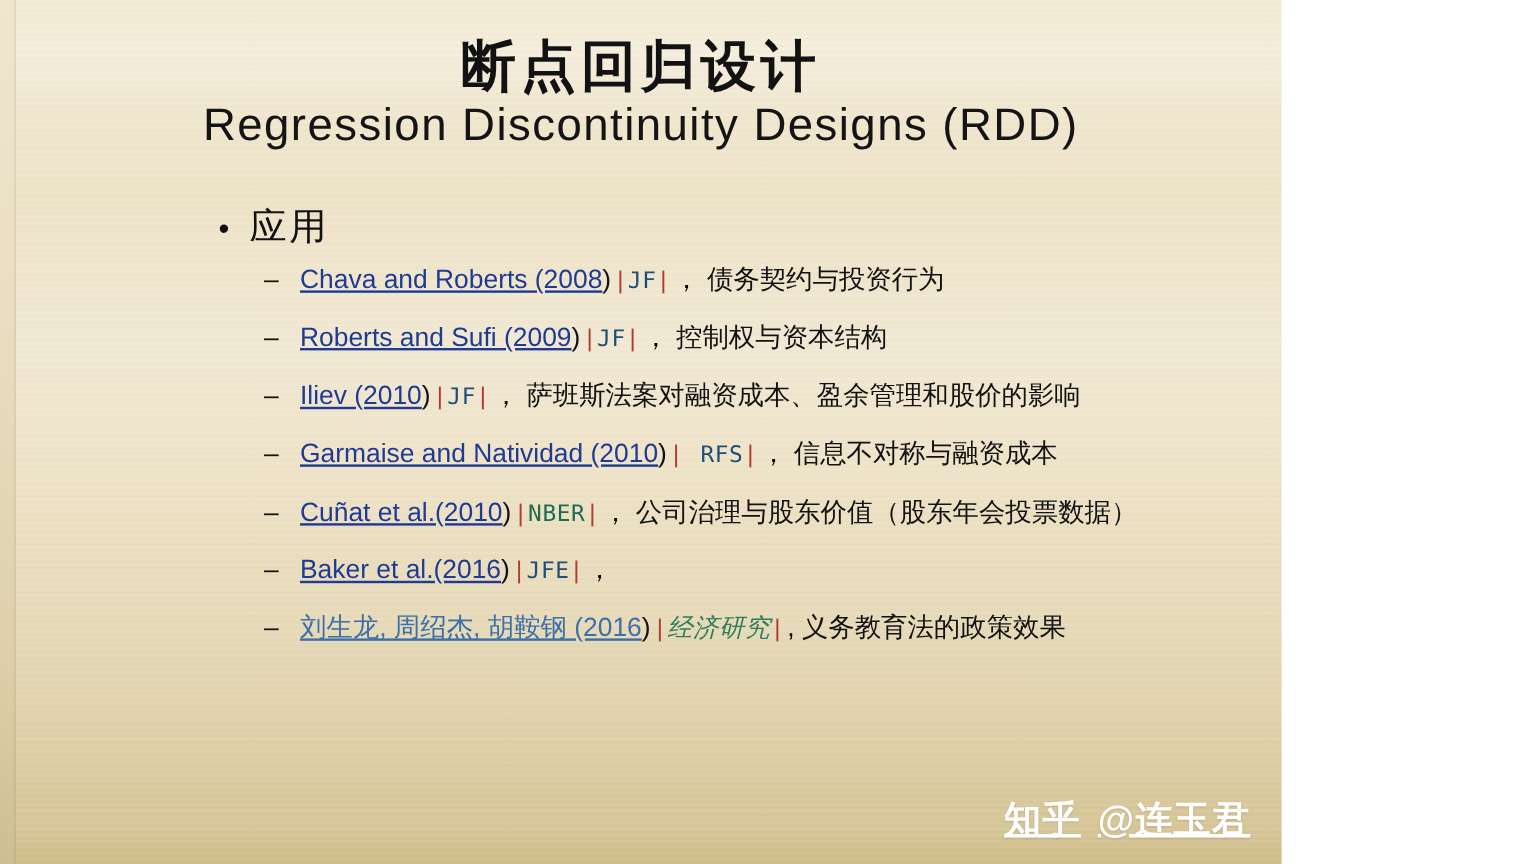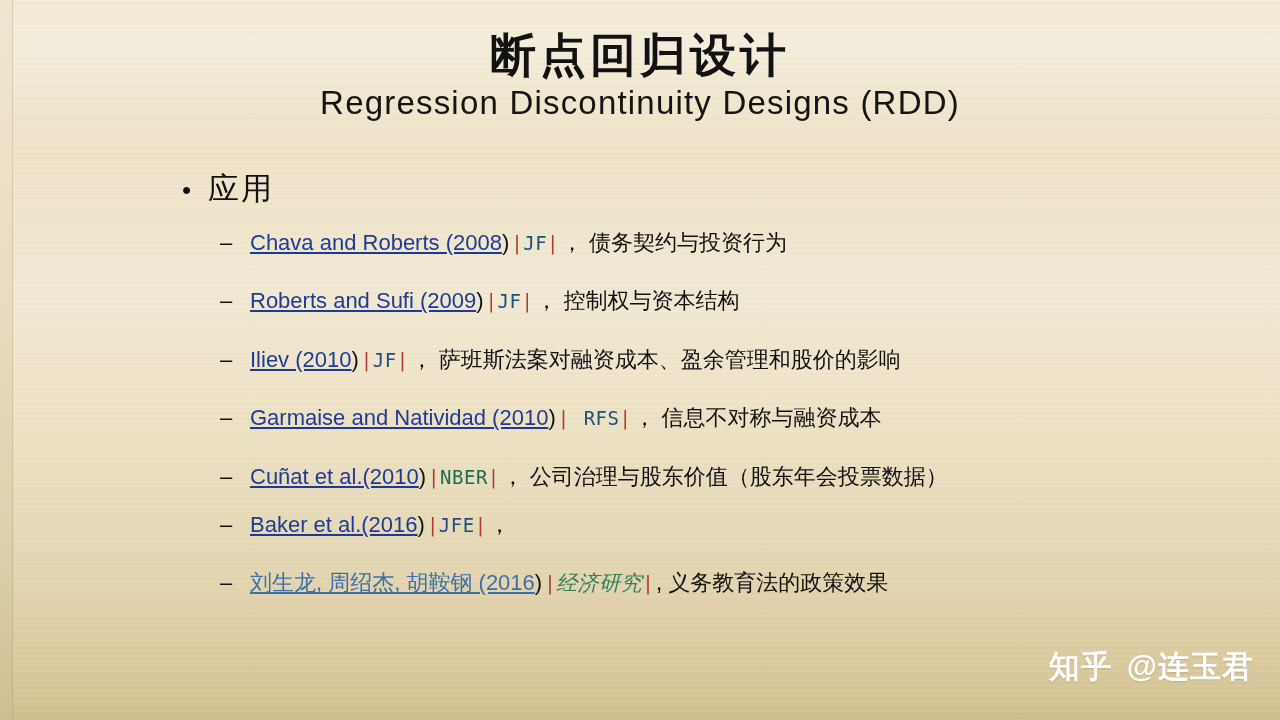--- a/index.html
+++ b/index.html
@@ -7,21 +7,21 @@
     padding: 0;
   }
   body {
     width: 1280px;
     height: 720px;
     overflow: hidden;
     font-family: "Liberation Sans", sans-serif;
   }
   .slide {
     position: relative;
-    width: 1280px;
+    width: 1068px;
     height: 720px;
     box-sizing: border-box;
     background: linear-gradient(180deg,
         #f3ead2 0%,
         #f5eedd 6%,
         #f1e7cf 14%,
         #efe4c9 22%,
         #f0e6cd 30%,
         #f2e9d4 40%,
         #f0e5cb 52%,
@@ -63,21 +63,21 @@
     text-align: center;
   }
   .title-cn {
     font-size: 46px;
     font-weight: 700;
     color: #121212;
     letter-spacing: 4px;
     line-height: 1.18;
   }
   .title-en {
-    font-size: 33px;
+    font-size: 38px;
     color: #141414;
     letter-spacing: 1.2px;
     margin-top: 2px;
     font-weight: 400;
   }
   .content {
     position: absolute;
     top: 168px;
     left: 182px;
     right: 40px;
@@ -143,33 +143,33 @@
   .jnl-jfe { color: #1f4e79; }
   .jnl-cn {
     color: #2e7d5b;
     font-style: italic;
     font-size: 21px;
     font-family: "Liberation Serif", serif;
   }
   .desc {
     color: #111;
     margin-left: 6px;
-    margin-top: 10px;
   }
   .watermark {
     position: absolute;
     right: 26px;
-    bottom: 32px;
+    bottom: 16px;
     display: flex;
     gap: 14px;
     color: #ffffff;
     font-size: 30px;
     font-weight: 700;
     text-shadow: 0 1px 2px rgba(0,0,0,0.12);
     letter-spacing: 1px;
+    text-decoration: underline;
   }
   .watermark .zh {
     font-size: 31px;
   }
   .watermark .handle {
     font-size: 31px;
   }
 </style>
 </head>
 <body>

